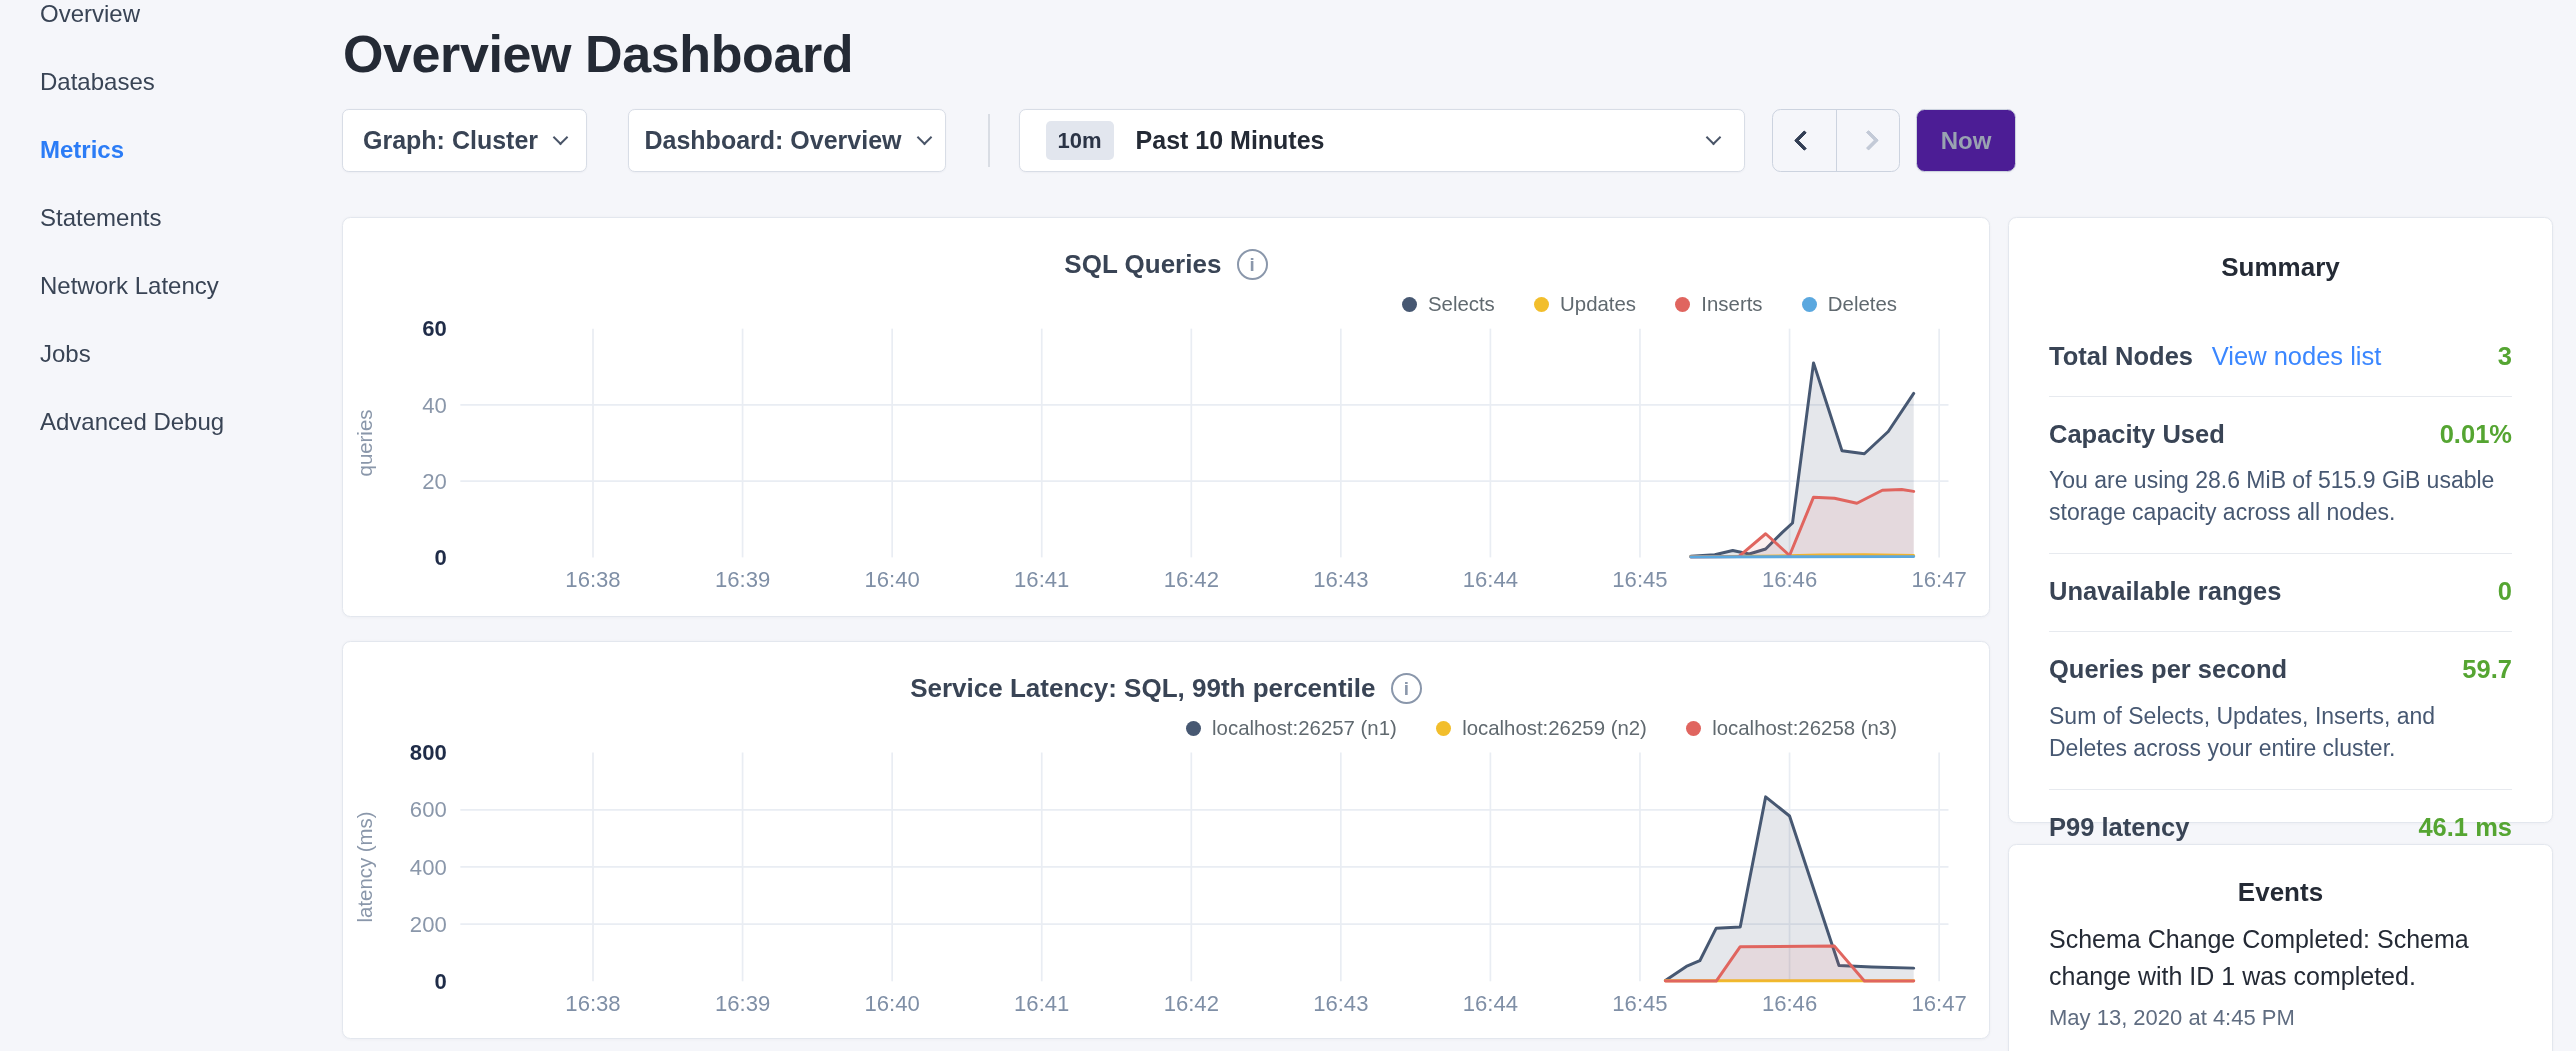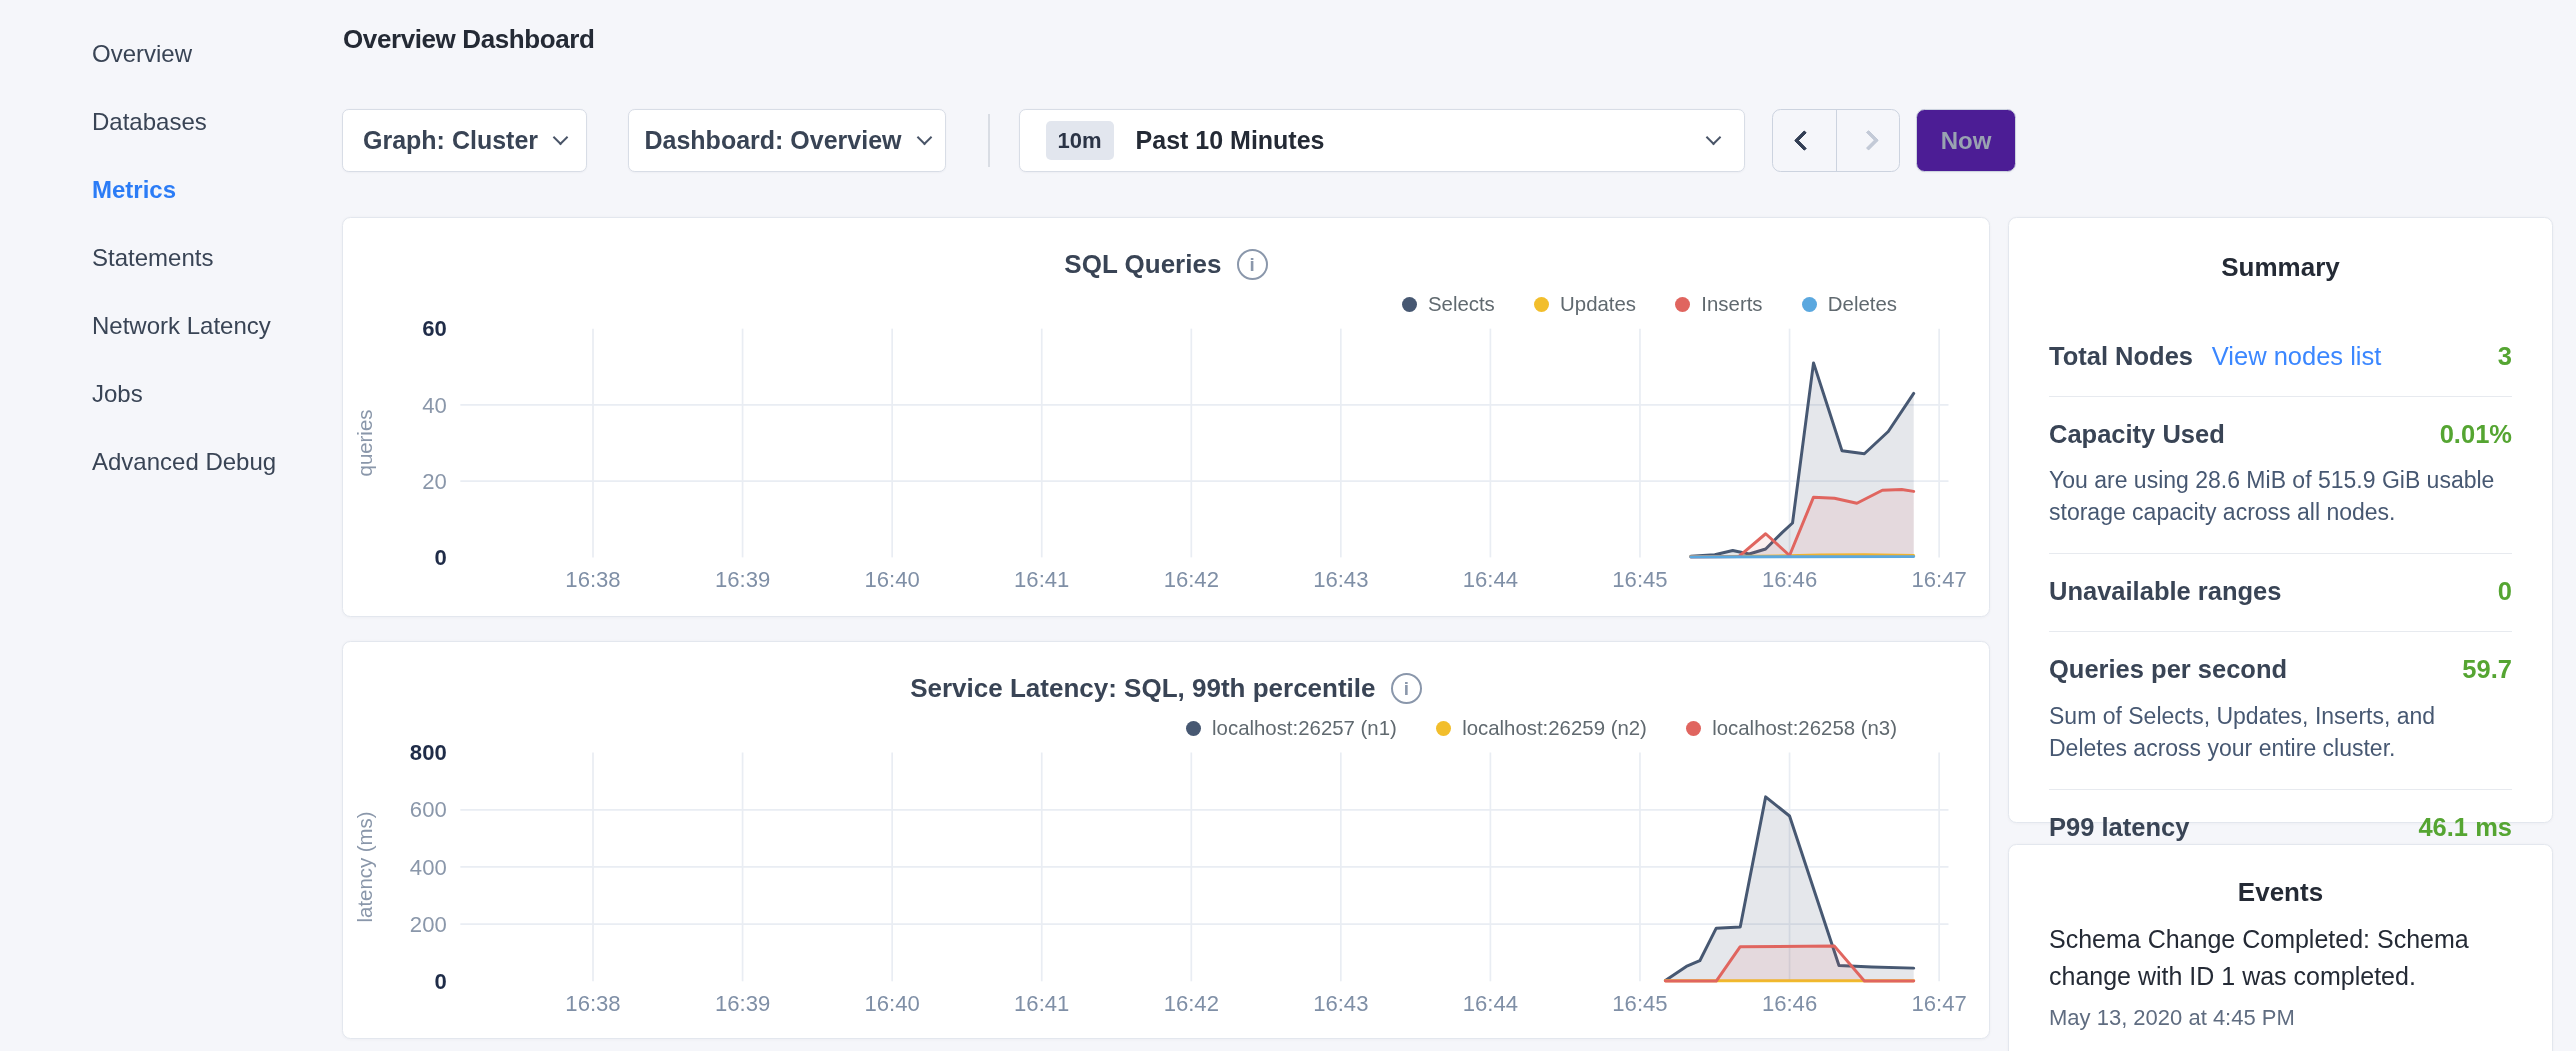--- a/index.html
+++ b/index.html
@@ -8,29 +8,29 @@
     position: relative;
     overflow: hidden;
     background: #f5f6fa;
     font-family: "Liberation Sans", sans-serif;
     color: #394455;
   }
 
   
   .sidebar { position: absolute; left: 0; top: 0; width: 342px; padding-top: 0; }
   .side-item {
-    height: 68px; display: flex; align-items: flex-end;
-    padding-left: 68px; font-size: 24px; color: #394455; cursor: pointer; margin-left: 24px;
+    height: 68px; display: flex; align-items: flex-start;
+    padding-left: 40px; font-size: 24px; color: #394455; cursor: pointer;
   }
   .side-item.active { color: #2b7cf6; font-weight: 700; }
 
   
   .page-title {
     position: absolute; left: 343px; top: 24px;
-    font-size: 26px; font-weight: 700; color: #242a35; letter-spacing: -0.4px;
+    font-size: 52px; font-weight: 700; color: #242a35; letter-spacing: -0.4px;
   }
   .toolbar { position: absolute; left: 342px; top: 109px; height: 63px; width: 1701px; }
   .btn {
     position: absolute; top: 0; height: 63px; background: #fff;
     border: 0.9px solid #d8dde6; border-radius: 6.8px;
     display: flex; align-items: center; justify-content: center;
     font-size: 25px; font-weight: 700; color: #394455; cursor: pointer;
     box-shadow: 0 0.9px 1.7px rgba(40,50,70,0.04);
   }
   #dd-graph { left: 0; width: 245px; gap: 17px; }

